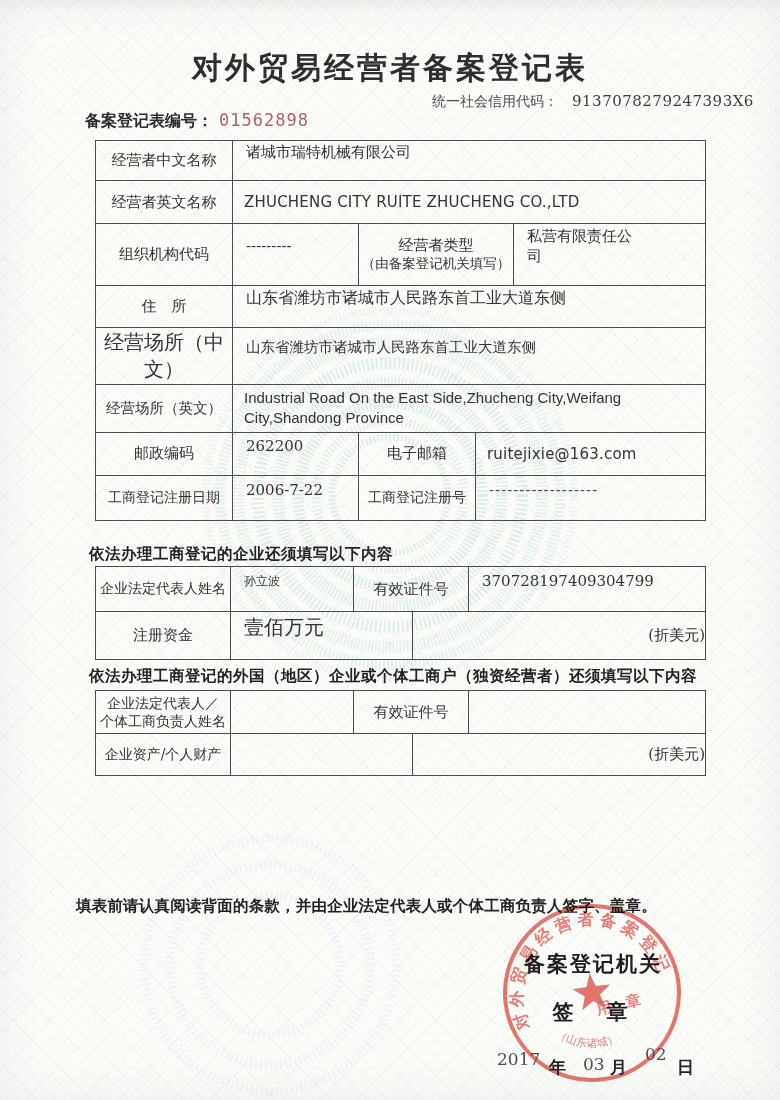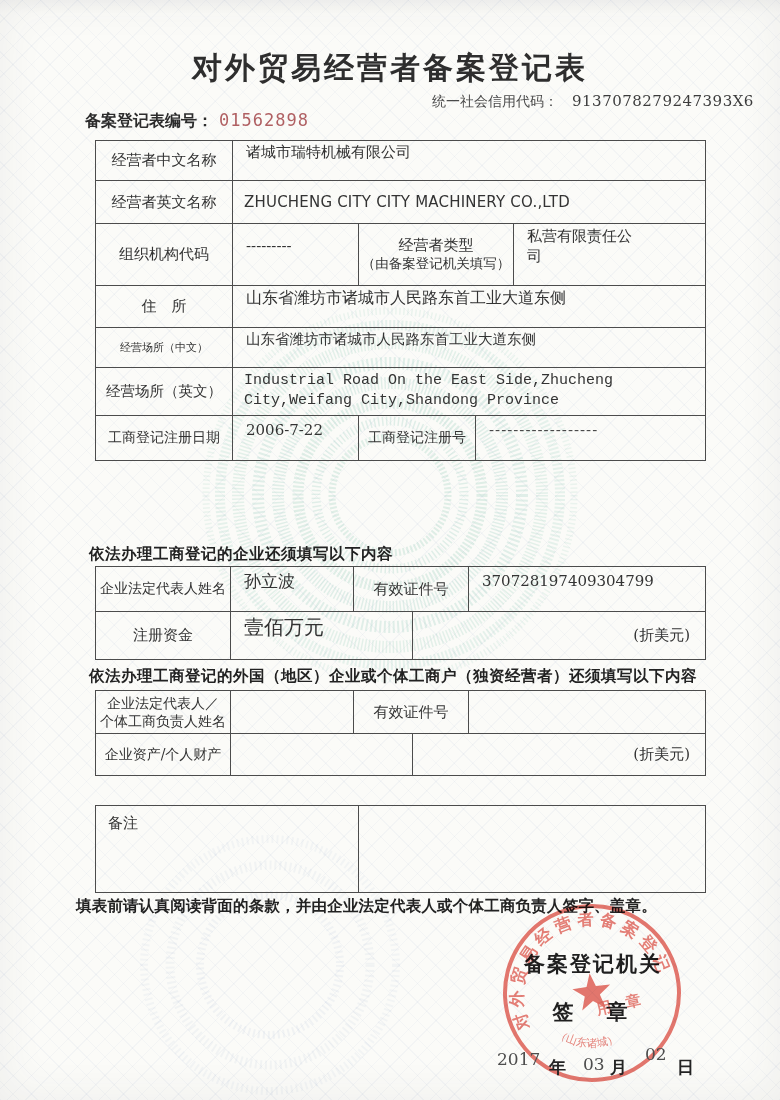--- a/index.html
+++ b/index.html
@@ -25,22 +25,22 @@
   .formno-line .num{font-family:"DejaVu Sans Mono","Liberation Mono",monospace;color:#b06063;font-weight:normal;font-size:17px;letter-spacing:1px;margin-left:6px;}
   .iecode-line{top:112px;left:430px;font-size:16px;color:#2c2c2c;}
   .iecode-line .dash{font-weight:normal;color:#4a4a4a;letter-spacing:1px;font-size:14px;}
 
   table.frm{border-collapse:collapse;table-layout:fixed;width:610px;}
   table.frm td{border:1px solid #4c4c4c;vertical-align:middle;font-size:15px;color:#333;overflow:hidden;}
   table.frm{border:1.5px solid #444;}
   td.lbl{text-align:center;color:#3a3a3a;}
   td.val{padding:2px 8px 18px 13px;}
   td.val-en{padding:2px 8px 2px 11px;font-family:"DejaVu Sans","Liberation Sans",sans-serif;font-size:14.5px;letter-spacing:0.2px;}
-  td.val-sm{padding:2px 25px 2px 11px;font-family:Liberation Mono, monospace;font-size:13.5px;line-height:1.35;}
-  td.usd{ text-align:right;padding-right:15px;color:#3a3a3a;}
+  td.val-sm{padding:2px 25px 2px 11px;font-family:Liberation Sans, sans-serif;font-size:13.5px;line-height:1.35;}
+  td.usd{ text-align:right;padding-right:0;color:#3a3a3a;}
   .two-line{line-height:1.3;display:block;text-align:center;}
   .sec-head{font-size:15.5px;color:#222;letter-spacing:0.5px;}
   .wrapcell{display:block;width:118px;line-height:1.35;}
 
   .footer-note{top:896px;left:76px;font-size:15.5px;color:#222;letter-spacing:0.2px;}
 
   .wm{pointer-events:none;}
   .stamp-wrap{left:492px;top:893px;width:200px;height:200px;transform:rotate(-7deg);mix-blend-mode:multiply;opacity:0.88;}
   .authority{left:498px;top:950px;width:190px;text-align:center;font-size:21px;color:#1f1f1f;letter-spacing:2px;}
   .signline{left:498px;top:998px;width:190px;text-align:center;font-size:21px;color:#1f1f1f;letter-spacing:6px;}
@@ -89,44 +89,50 @@
         <col style="width:38px">
         <col style="width:192px">
       </colgroup>
     <tbody>
         <tr style="height:39px">
       <td class="lbl">经营者中文名称</td>
       <td class="val" colspan="4">诸城市瑞特机械有限公司</td>
     </tr>
     <tr style="height:43px">
       <td class="lbl">经营者英文名称</td>
-      <td class="val-en" colspan="4">ZHUCHENG CITY CITY MACHINERY CO.,LTD</td>
+      <td class="val-en" colspan="4">ZHUCHENG CITY RUITE ZHUCHENG CO.,LTD</td>
     </tr>
     <tr style="height:52px">
       <td class="lbl">组织机构代码</td>
       <td class="val">---------</td>
       <td class="lbl" colspan="2">
         <span class="two-line">经营者类型</span>
         <span class="two-line" style="font-size:13.5px">（由备案登记机关填写）</span>
       </td>
       <td class="val">
             <span class="wrapcell">私营有限责任公司</span>
           </td>
     </tr>
     <tr style="height:42px">
       <td class="lbl">住　所</td>
       <td class="val" colspan="4" style="font-size:16px">山东省潍坊市诸城市人民路东首工业大道东侧</td>
     </tr>
     <tr style="height:40px">
-      <td class="lbl" style="font-size:11px">经营场所（中文）</td>
+      <td class="lbl" style="font-size:20px">经营场所（中文）</td>
       <td class="val" colspan="4" style="font-size:14.5px">山东省潍坊市诸城市人民路东首工业大道东侧</td>
     </tr>
     <tr style="height:48px">
       <td class="lbl" style="font-size:14.5px">经营场所（英文）</td>
       <td class="val-sm" colspan="4">Industrial Road On the East Side,Zhucheng City,Weifang City,Shandong Province</td>
+    </tr>
+    <tr style="height:43px">
+      <td class="lbl">邮政编码</td>
+      <td class="val">262200</td>
+      <td class="lbl">电子邮箱</td>
+      <td class="val-en" colspan="2" style="font-size:15px">ruitejixie@163.com</td>
     </tr>
     <tr style="height:45px">
       <td class="lbl" style="font-size:14px">工商登记注册日期</td>
       <td class="val">2006-7-22</td>
       <td class="lbl" style="font-size:14px">工商登记注册号</td>
       <td class="val" colspan="2" style="letter-spacing:1px;color:#4a4a4a">------------------</td>
     </tr>
   </tbody>
     </table>
 
@@ -135,21 +141,21 @@
     <colgroup>
         <col style="width:135px">
         <col style="width:123px">
         <col style="width:59px">
         <col style="width:56px">
         <col style="width:237px">
       </colgroup>
     <tbody>
         <tr style="height:45px">
       <td class="lbl" style="font-size:14px">企业法定代表人姓名</td>
-      <td class="val" style="font-size:17px">孙立波</td>
+      <td class="val" style="font-size:12px">孙立波</td>
       <td class="lbl" colspan="2">有效证件号</td>
       <td class="val">370728197409304799</td>
     </tr>
     <tr style="height:43px">
       <td class="lbl">注册资金</td>
       <td class="val" colspan="2" style="font-size:20px">壹佰万元</td>
       <td class="usd" colspan="2">(折美元)</td>
     </tr>
   </tbody>
     </table>
@@ -174,32 +180,20 @@
       <td class="val"></td>
     </tr>
     <tr style="height:42px">
       <td class="lbl" style="font-size:14px">企业资产/个人财产</td>
       <td class="val" colspan="2"></td>
       <td class="usd" colspan="2">(折美元)</td>
     </tr>
   </tbody>
     </table>
 
-  <table class="frm abs" style="left:95px;top:805px;">
-    <colgroup>
-        <col style="width:263px">
-        <col style="width:347px">
-      </colgroup>
-    <tbody>
-        <tr style="height:87px">
-      <td style="vertical-align:top;padding:8px 12px;"><span>备注</span></td>
-      <td></td>
-    </tr>
-  </tbody>
-    </table>
 
   <div class="abs footer-note hei">填表前请认真阅读背面的条款，并由企业法定代表人或个体工商负责人签字、盖章。</div>
 
   <div class="abs authority hei">备案登记机关</div>
   <div class="abs signline hei">签　章</div>
 
   <svg class="abs stamp-wrap" width="200" height="200" viewBox="0 0 200 200">
     <defs>
       <path id="arcTop" d="M 36,130 A 70,70 0 1 1 164,130" fill="none"></path>
       <path id="arcBot" d="M 55,133 A 59,59 0 0 0 145,133" fill="none"></path>

